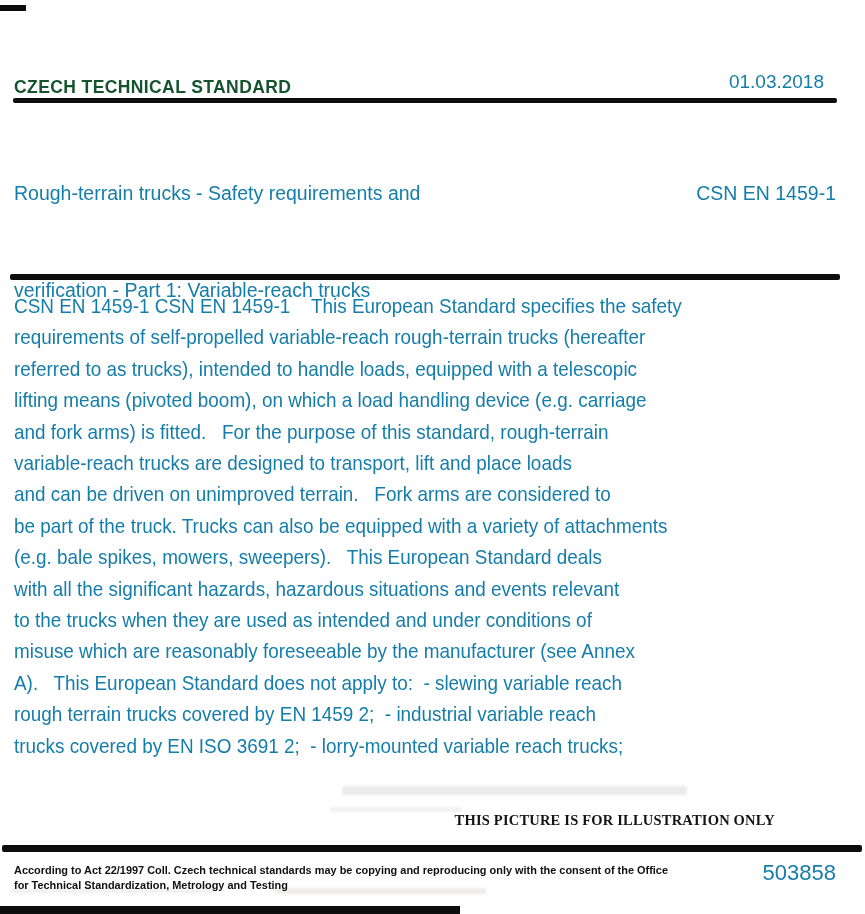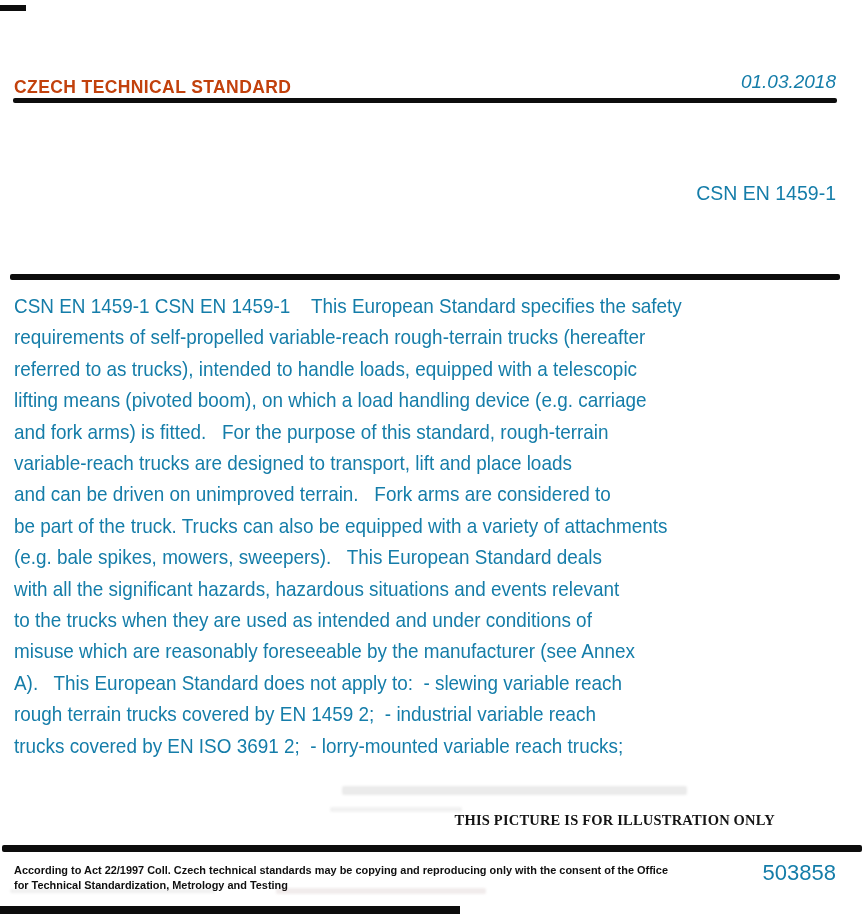--- a/index.html
+++ b/index.html
@@ -27,30 +27,29 @@
   .ghost-3 { left: 10px;  top: 889px; width: 205px; height: 4px; background: rgba(60,60,60,0.08); }
   .ghost-4 { left: 276px; top: 888px; width: 210px; height: 6px; background: rgba(120,70,70,0.10); }
 
   
   .header-title {
     position: absolute;
     left: 14px; top: 77px;
     font-size: 17.5px;
     font-weight: bold;
     letter-spacing: 0.4px;
-    color: #c2410c;
+    color: #14532d;
     white-space: pre;
   }
   .issue-date {
     position: absolute;
-    right: 29px; top: 71px;
+    right: 41px; top: 71px;
     font-size: 19px;
     color: #157da9;
     white-space: pre;
-    font-style: italic;
   }
   .rule { position: absolute; background: #0d0d0d; border-radius: 2px; }
   .rule-1 { left: 13px; top: 98px;  width: 824px; height: 5px; }
   .rule-2 { left: 10px; top: 274px; width: 830px; height: 6px; }
   .footer-rule { left: 2px; top: 845px; width: 860px; height: 7px; }
 
   
   .std-title {
     position: absolute;
     left: 14px; top: 112px;
@@ -119,20 +118,24 @@
 <body>
 
 <div class="page">
 
   <div class="artifact mark-top-left"></div>
 
   <div class="header-title">CZECH TECHNICAL STANDARD</div>
   <div class="issue-date">01.03.2018</div>
   <div class="rule rule-1"></div>
 
+  <div class="std-title">
+    <div>Rough-terrain trucks - Safety requirements and</div>
+    <div>verification - Part 1: Variable-reach trucks</div>
+  </div>
   <div class="std-codes">
     <div>CSN EN 1459-1</div>
   </div>
 
   <div class="rule rule-2"></div>
 
   <div class="abstract">
     <div>CSN EN 1459-1 CSN EN 1459-1    This European Standard specifies the safety</div>
     <div>requirements of self-propelled variable-reach rough-terrain trucks (hereafter</div>
     <div>referred to as trucks), intended to handle loads, equipped with a telescopic</div>

